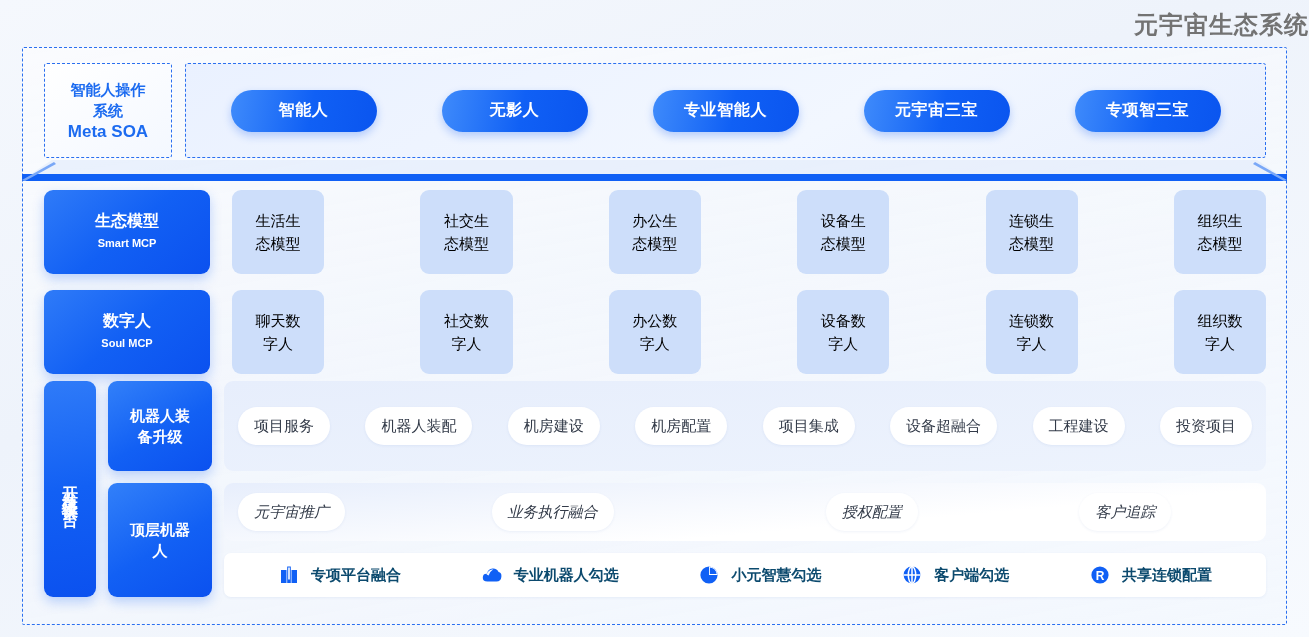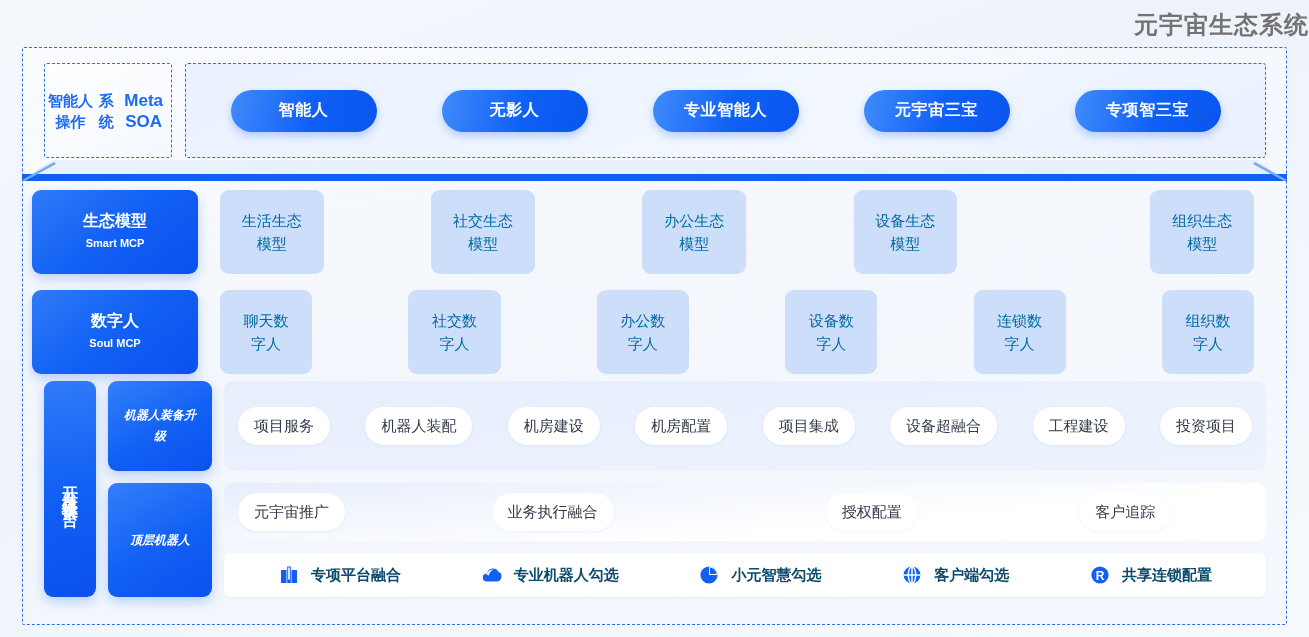--- a/index.html
+++ b/index.html
@@ -51,21 +51,21 @@
     align-items: stretch;
     gap: 13px;
   }
 
   .soa-box {
     width: 128px;
     border: 1.5px dashed #2a6ff0;
     border-radius: 3px;
     background: linear-gradient(150deg, #ffffff 0%, #f4f8ff 100%);
     display: flex;
-    flex-direction: row;
+    flex-direction: column;
     align-items: center;
     justify-content: center;
     color: #1c6bf0;
     font-weight: bold;
     font-size: 15px;
     line-height: 21px;
     text-align: center;
   }
   .soa-box .soa-en { font-size: 17px; }
 
@@ -102,21 +102,21 @@
     left: 22px;
     top: 160px;
     width: 1265px;
     height: 22px;
   }
   .arrow-bar svg { display: block; }
 
   
   .row-block {
     position: absolute;
-    left: 32px;
+    left: 44px;
     display: flex;
     gap: 22px;
     align-items: stretch;
   }
   #row-mcp  { top: 190px;  width: 1222px; height: 84px; }
   #row-soul { top: 290px; width: 1222px; height: 84px; }
 
   .row-head {
     width: 166px;
     border-radius: 9px;
@@ -130,21 +130,21 @@
     font-size: 16px;
     line-height: 23px;
     box-shadow: 0 5px 12px rgba(18,96,244,0.26);
   }
   .row-head .head-en { font-size: 11px; }
 
   .cell {
     flex: 1;
     border-radius: 9px;
     background: #cddefa;
-    color: #0369a1;
+    color: #000000;
     font-size: 15px;
     display: flex;
     align-items: center;
     justify-content: center;
     text-align: center;
     padding: 0 20px;
     line-height: 23px;
     max-width: 126px;
   }
   .cell-spacer { flex: 1; }
@@ -182,29 +182,28 @@
     width: 104px;
     display: flex;
     flex-direction: column;
     gap: 12px;
   }
   .sub-head {
     border-radius: 9px;
     background: linear-gradient(150deg, #3280f9 0%, #1260f4 55%, #0b51ef 100%);
     color: #fff;
     font-weight: bold;
-    font-size: 12px;
+    font-size: 15px;
     line-height: 21px;
     text-align: center;
     display: flex;
     align-items: center;
     justify-content: center;
-    padding: 0 12px;
+    padding: 0 18px;
     box-shadow: 0 5px 12px rgba(18,96,244,0.26);
-    font-style: italic;
   }
   #sub-head-0 { height: 90px; }
   #sub-head-1 { flex: 1; }
 
   .panels {
     flex: 1;
     display: flex;
     flex-direction: column;
     gap: 12px;
   }
@@ -238,20 +237,21 @@
     background: linear-gradient(175deg, #e7eefc 0%, #ffffff 65%, #ffffff 100%);
   }
   #panel-1 .chip-row {
     display: flex;
     width: 100%;
     align-items: center;
   }
   #panel-1 .chip-slot {
     flex: 1;
     display: flex;
+    font-style: italic;
   }
   #panel-1 .chip-slot.a { justify-content: flex-start; }
   #panel-1 .chip-slot.b { justify-content: flex-start; }
   #panel-1 .chip-slot.c { justify-content: center; }
   #panel-1 .chip-slot.d { justify-content: center; }
 
   #panel-2 {
     background: #ffffff;
     border-radius: 7px;
     box-shadow: 0 1px 3px rgba(40,80,170,0.07);
@@ -327,20 +327,21 @@
     <div class="head-en">Smart MCP</div>
   </div>
   <div class="cell">生活生态模型</div>
   <div class="cell-spacer"></div>
   <div class="cell">社交生态模型</div>
   <div class="cell-spacer"></div>
   <div class="cell">办公生态模型</div>
   <div class="cell-spacer"></div>
   <div class="cell">设备生态模型</div>
   <div class="cell-spacer"></div>
+  <div class="cell">连锁生态模型</div>
   <div class="cell-spacer"></div>
   <div class="cell">组织生态模型</div>
 </div>
 
 <div class="row-block" id="row-soul">
   <div class="row-head">
     <div>数字人</div>
     <div class="head-en">Soul MCP</div>
   </div>
   <div class="cell">聊天数字人</div>

